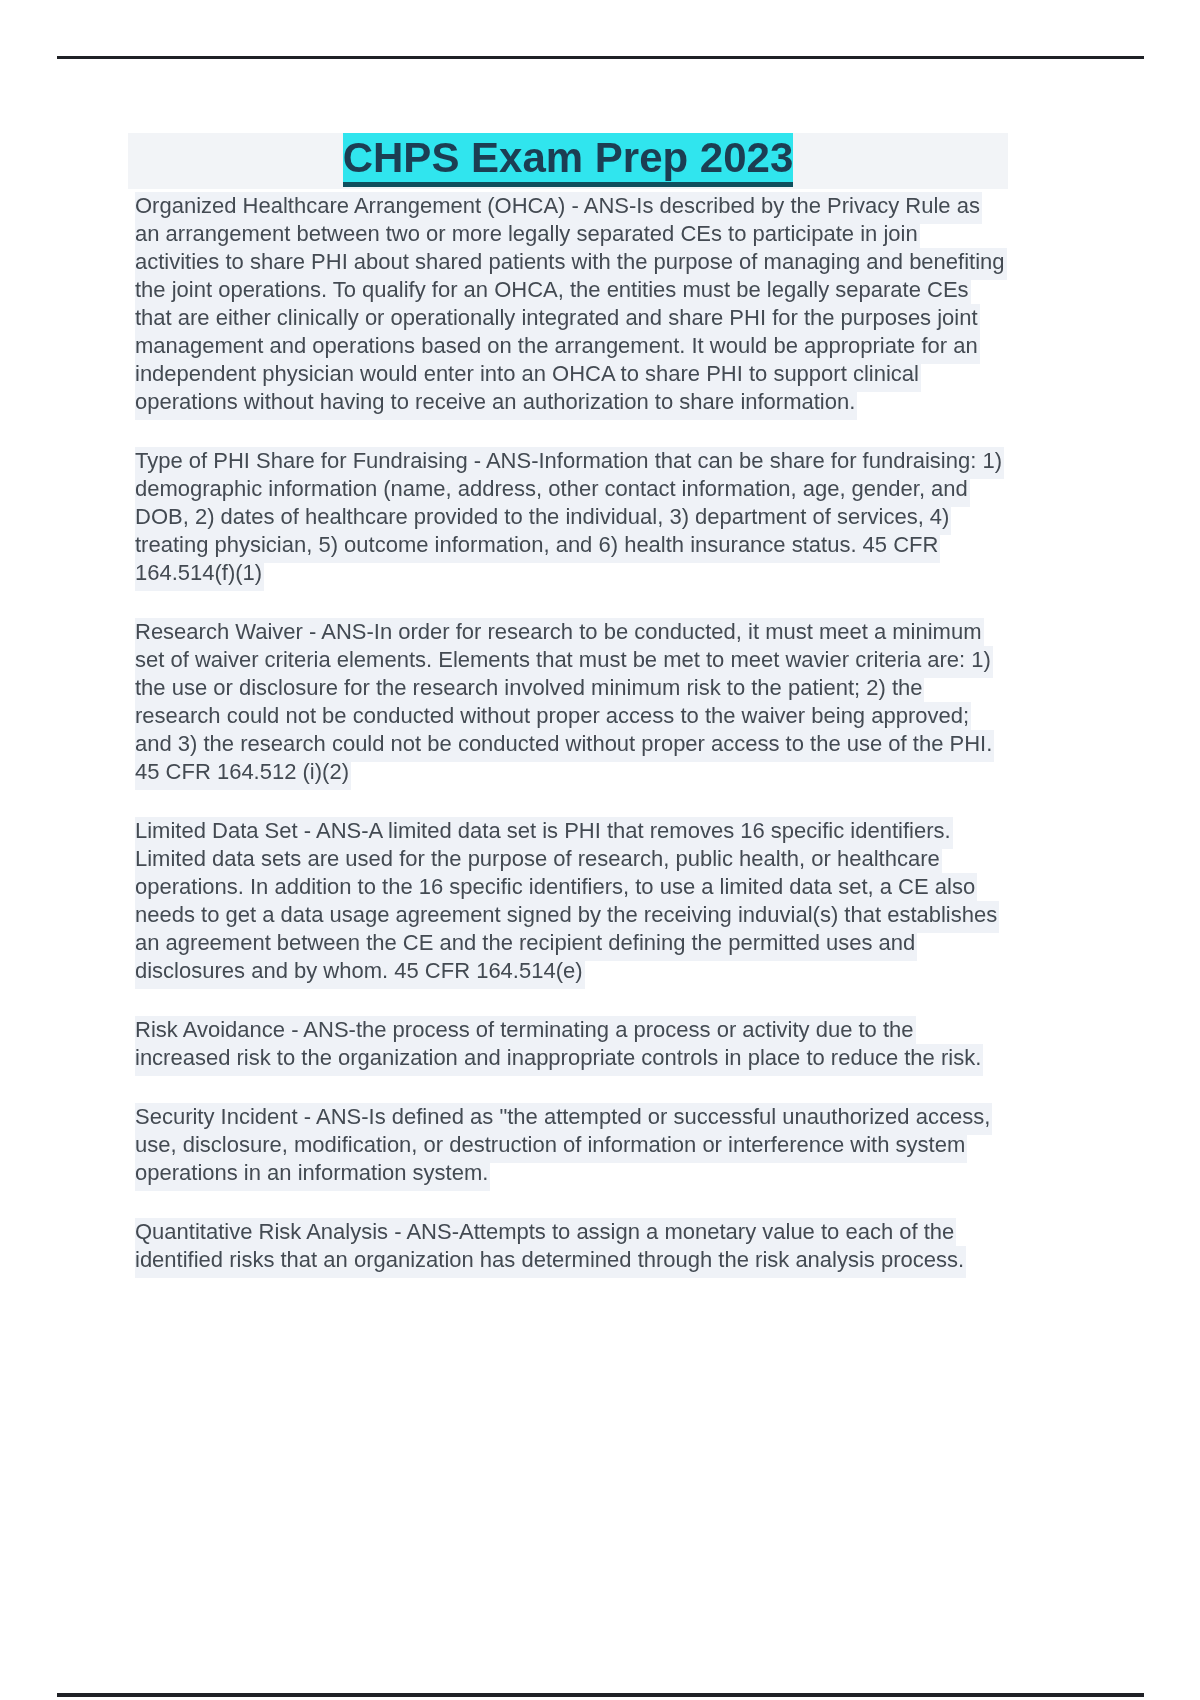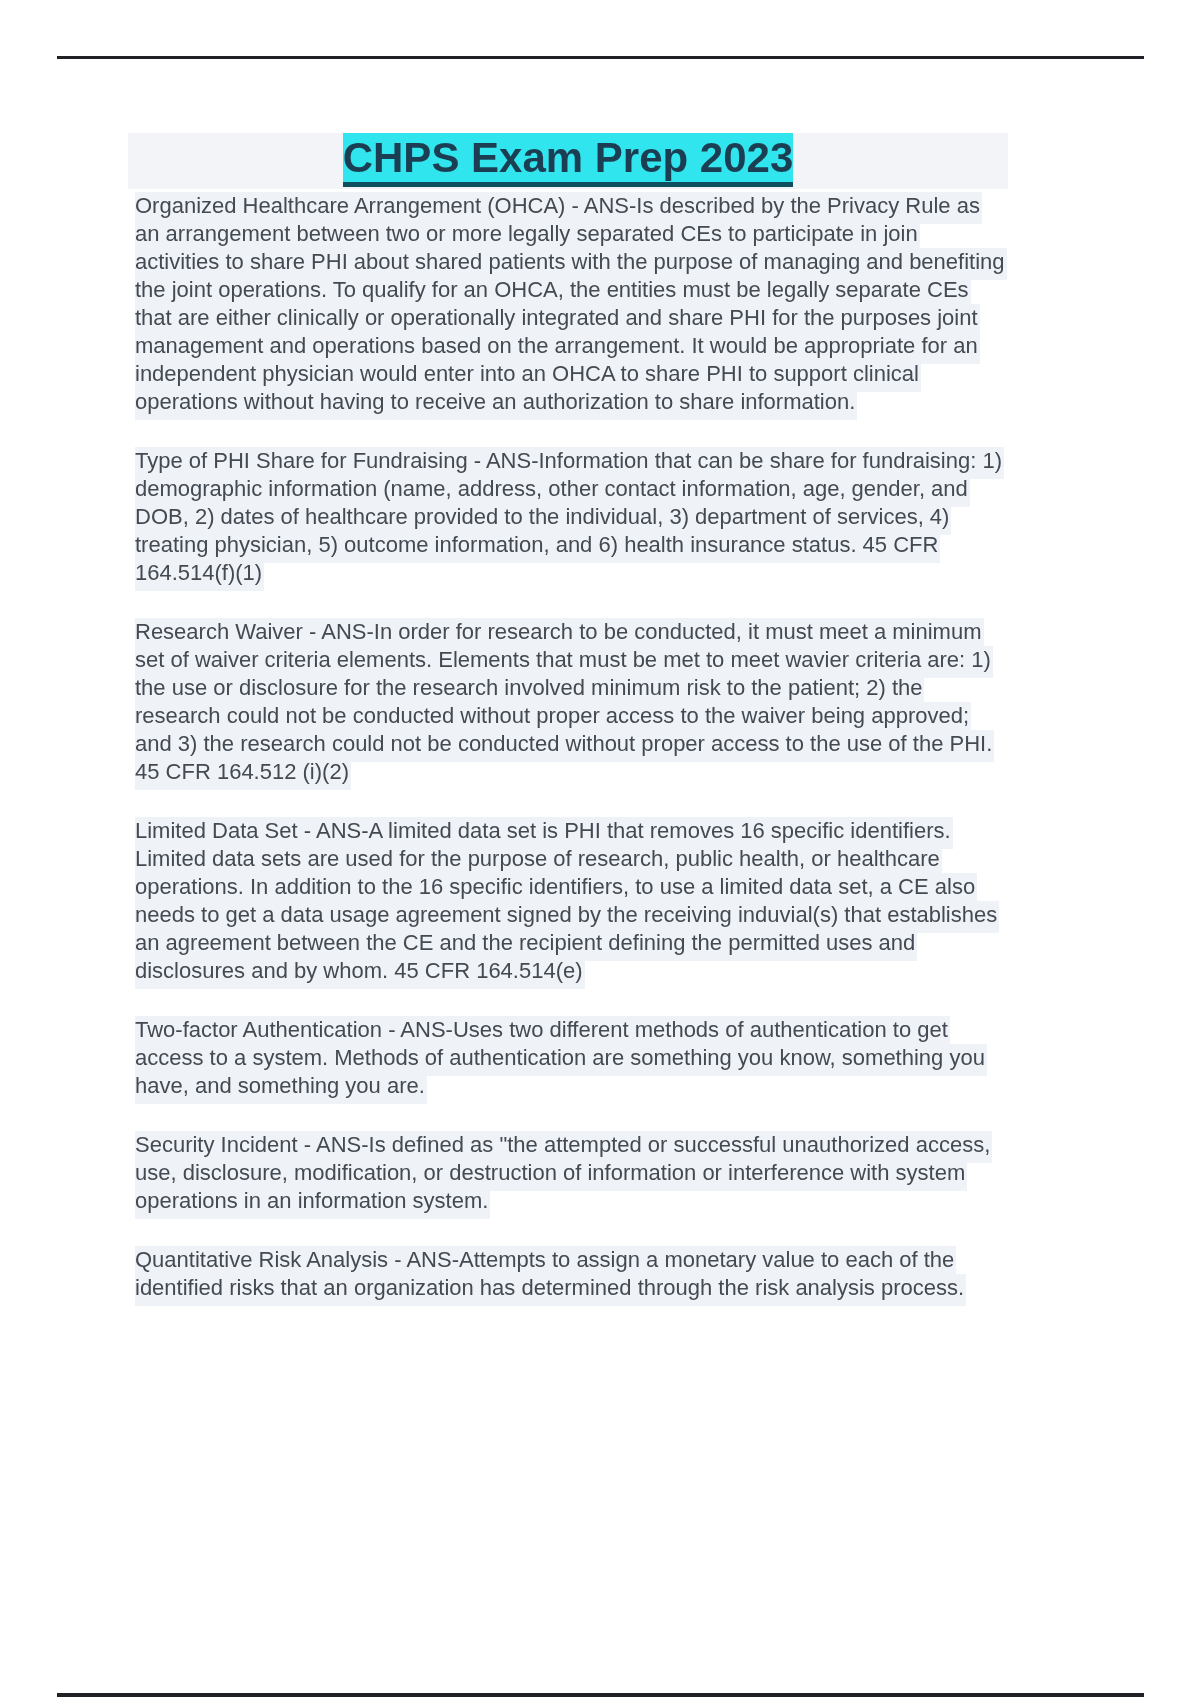--- a/index.html
+++ b/index.html
@@ -81,20 +81,20 @@
 
   <div class="title-band">
     <span class="title-highlight">CHPS Exam Prep 2023</span>
   </div>
 
   <div class="paragraphs">
     <p class="para"><span class="hl">Organized Healthcare Arrangement (OHCA) - ANS-Is described by the Privacy Rule as an arrangement between two or more legally separated CEs to participate in join activities to share PHI about shared patients with the purpose of managing and benefiting the joint operations. To qualify for an OHCA, the entities must be legally separate CEs that are either clinically or operationally integrated and share PHI for the purposes joint management and operations based on the arrangement. It would be appropriate for an independent physician would enter into an OHCA to share PHI to support clinical operations without having to receive an authorization to share information.</span></p>
     <p class="para"><span class="hl">Type of PHI Share for Fundraising - ANS-Information that can be share for fundraising: 1) demographic information (name, address, other contact information, age, gender, and DOB, 2) dates of healthcare provided to the individual, 3) department of services, 4) treating physician, 5) outcome information, and 6) health insurance status. 45 CFR 164.514(f)(1)</span></p>
     <p class="para"><span class="hl">Research Waiver - ANS-In order for research to be conducted, it must meet a minimum set of waiver criteria elements. Elements that must be met to meet wavier criteria are: 1) the use or disclosure for the research involved minimum risk to the patient; 2) the research could not be conducted without proper access to the waiver being approved; and 3) the research could not be conducted without proper access to the use of the PHI. 45 CFR 164.512 (i)(2)</span></p>
     <p class="para"><span class="hl">Limited Data Set - ANS-A limited data set is PHI that removes 16 specific identifiers. Limited data sets are used for the purpose of research, public health, or healthcare operations. In addition to the 16 specific identifiers, to use a limited data set, a CE also needs to get a data usage agreement signed by the receiving induvial(s) that establishes an agreement between the CE and the recipient defining the permitted uses and disclosures and by whom. 45 CFR 164.514(e)</span></p>
-    <p class="para"><span class="hl">Two-factor Authentication - ANS-Uses two different methods of authentication to get access to a system. Methods of authentication are something you know, something you have, and something you are.</span></p>
+    <p class="para"><span class="hl">Risk Avoidance - ANS-the process of terminating a process or activity due to the increased risk to the organization and inappropriate controls in place to reduce the risk.</span></p>
     <p class="para"><span class="hl">Security Incident - ANS-Is defined as "the attempted or successful unauthorized access, use, disclosure, modification, or destruction of information or interference with system operations in an information system.</span></p>
     <p class="para"><span class="hl">Quantitative Risk Analysis - ANS-Attempts to assign a monetary value to each of the identified risks that an organization has determined through the risk analysis process.</span></p>
   </div>
 
 </div>
 
 <div class="rule rule-bottom"></div>
 
 </body></html>

